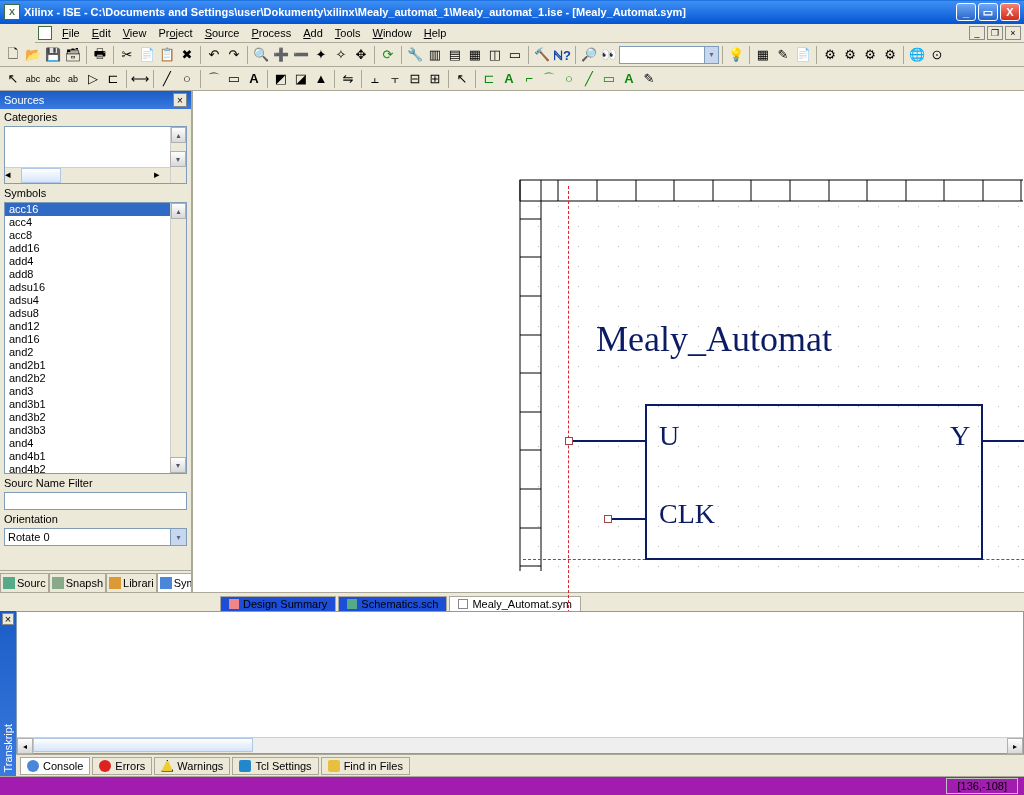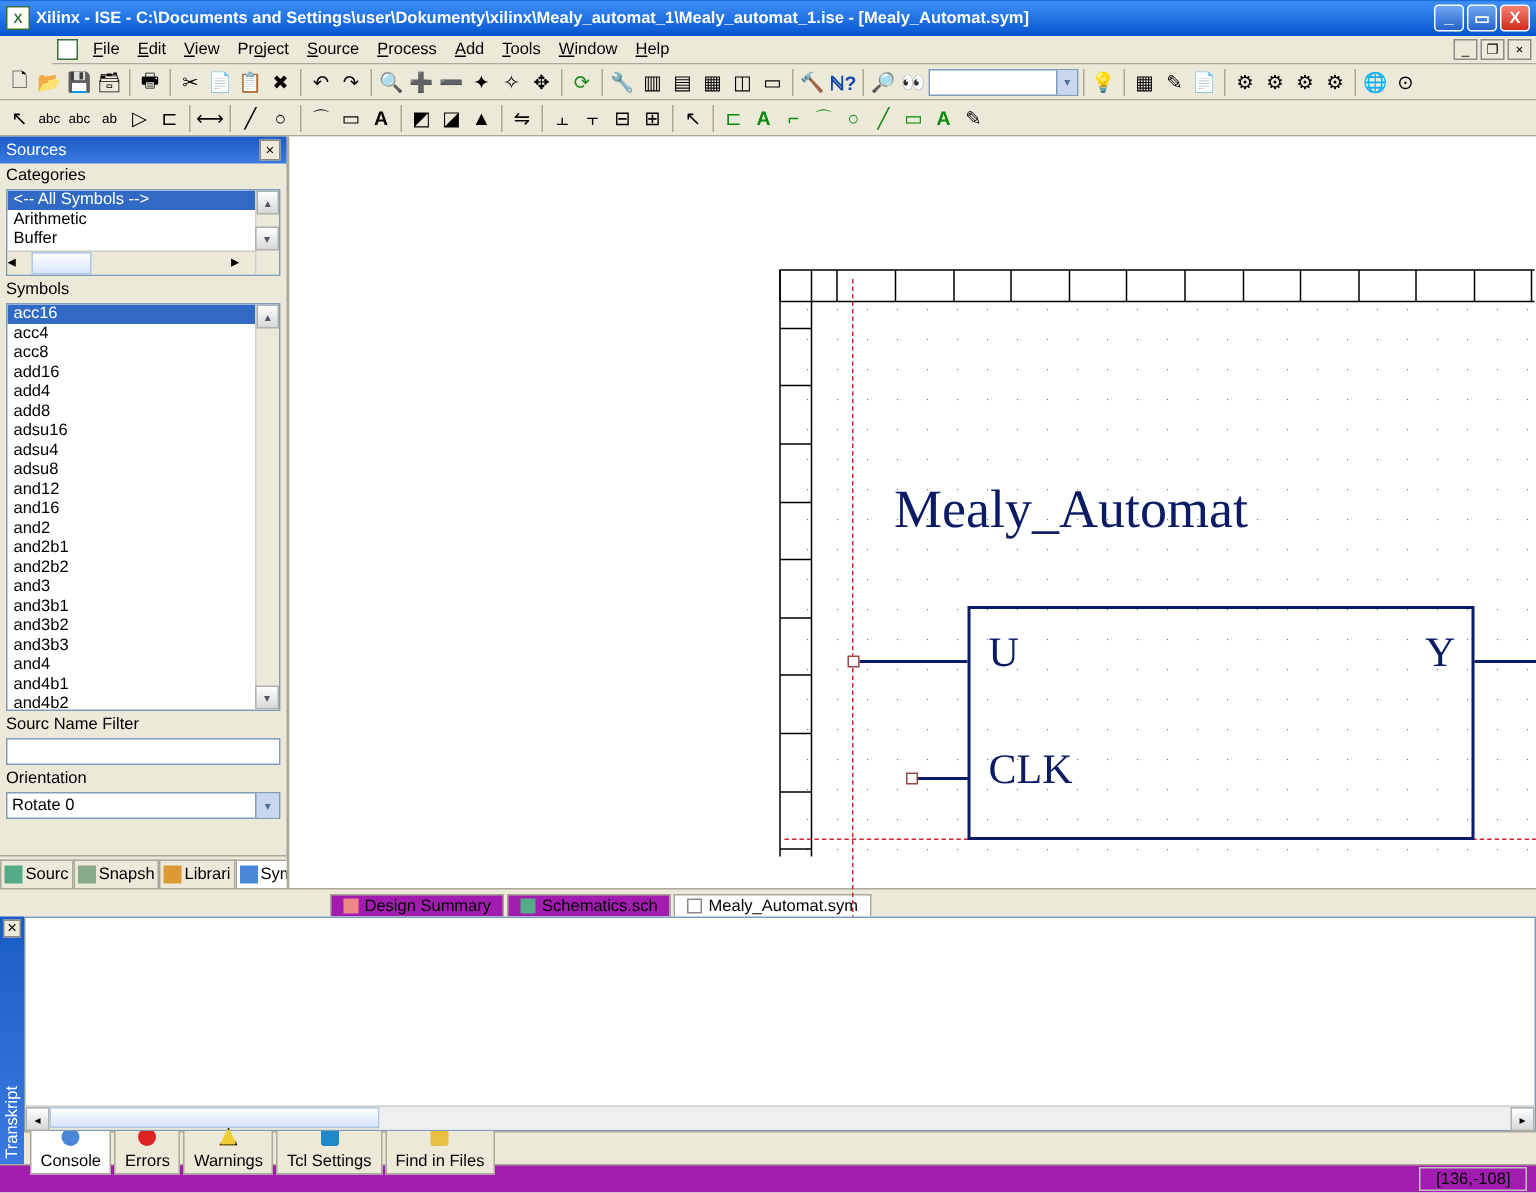--- a/index.html
+++ b/index.html
@@ -53,36 +53,36 @@
 .canvas-wrap { flex:1; background:#fff; position:relative; }
 .symbol-title { position:absolute; left:403px; top:227px; font-size:36px; font-family:"Times New Roman", serif; color:#0b1b64; font-weight:normal;}
 .symbol-box { position:absolute; left:452px; top:313px; width:338px; height:156px; border:2px solid #0b1b64; }
 .port-lbl { position:absolute; font-size:28px; font-family:"Times New Roman", serif; color:#0b1b64;}
 .pin { position:absolute; width:8px; height:8px; border:1px solid #9a4646; background:#fff; }
 .wire-h { position:absolute; height:2px; background:#0b1b64; }
 .page-line-v { position:absolute; border-left:1px dashed #d23; }
 .page-line-h { position:absolute; border-top:1px dashed #d23; }
 
 .bottom-tabs { height:19px; background:#ece9d8; display:flex; align-items:end; padding-left:6px; gap:2px; border-top:1px solid #aca899;}
-.bottom-tabs .btab { border:1px solid #aca899; background:#a21caf; padding:1px 8px; display:flex; align-items:center; gap:4px; font-size:10px; border-bottom:none;}
+.bottom-tabs .btab { border:1px solid #aca899; background:#1d4ed8; padding:1px 8px; display:flex; align-items:center; gap:4px; font-size:10px; border-bottom:none;}
 .bottom-tabs .btab.active { background:#fff; }
 .bottom-tabs .ic-sq { width:10px;height:10px;}
 
 .transcript { height:165px; background:#ece9d8; display:flex; }
 .tr-handle { width:16px; background: linear-gradient(#1a5cc5,#3a7ae0); display:flex; flex-direction:column; align-items:center; color:#fff; font-size:9px; padding-top:2px;}
 .tr-handle .x { width:12px;height:12px;background:#ece9d8;color:#000;display:flex;align-items:center;justify-content:center;border:1px solid #888;margin-bottom:4px;}
 .tr-handle .rot { writing-mode:vertical-rl; transform:rotate(180deg); margin-top:auto; margin-bottom:4px;}
 .tr-body { flex:1; display:flex; flex-direction:column; }
 .tr-text { flex:1; background:#fff; border:1px solid #7f9db9; position:relative;}
 .tr-text .hscroll { position:absolute; left:0; right:0; bottom:0; height:16px; background:#ece9d8; border-top:1px solid #cfcfcf; display:flex;}
 .tr-text .hscroll .sbtn { width:16px; height:16px; background:linear-gradient(#fefefe,#d8d8d8); border:1px solid #b0b0b0; display:flex;align-items:center;justify-content:center;font-size:8px;}
 .tr-text .hscroll .track { flex:1; background:#efefef;}
 .tr-text .hscroll .thumb { width:220px; height:14px; background:linear-gradient(#fefefe,#d6e5fb); border:1px solid #b0c8e8;}
 .tr-tabs { height:22px; display:flex; align-items:center; gap:2px; padding:2px 4px; border-top:1px solid #aca899;}
-.tr-tabs .ttab { border:1px solid #aca899; background:#ece9d8; padding:2px 6px; display:flex; align-items:center; gap:4px;flex-direction:column;}
+.tr-tabs .ttab { border:1px solid #aca899; background:#ece9d8; padding:2px 6px; display:flex; align-items:center; gap:4px;}
 .tr-tabs .ttab.active { background:#fff;}
 .tr-tabs .cic { width:12px;height:12px;border-radius:50%;}
 
 .status { height:19px; background:#a21caf; border-top:1px solid #aca899; display:flex; align-items:center; justify-content:flex-end; padding:0 6px;}
 .status .cell { border:1px solid #c0c0c0; padding:1px 10px;}
 
 svg.tick-grid { position:absolute; inset:0; }
 </style>
 </head>
 <body>
@@ -214,26 +214,20 @@
 </div>
 
 <div class="body">
   <div class="sources">
     <div class="src-title">
       <span>Sources</span>
       <div class="x">×</div>
     </div>
     <div class="section-lbl">Categories</div>
     <div class="listbox cat">
-      <div id="cat-items">
-          <div class="item sel">&lt;-- All Symbols --&gt;</div>
-          <div class="item">Arithmetic</div>
-          <div class="item">Buffer</div>
-          <div class="item">Carry_Logic</div>
-        </div>
       <div class="scroll">
           <div class="sbtn">▴</div>
           <div style="flex:1"></div>
           <div class="sbtn" style="position:absolute;bottom:16px;right:0;width:16px;">▾</div>
         </div>
       <div class="hscroll">
           <div class="sbtn">◂</div>
           <div class="thumb"></div>
           <div style="flex:1"></div>
           <div class="sbtn">▸</div>

